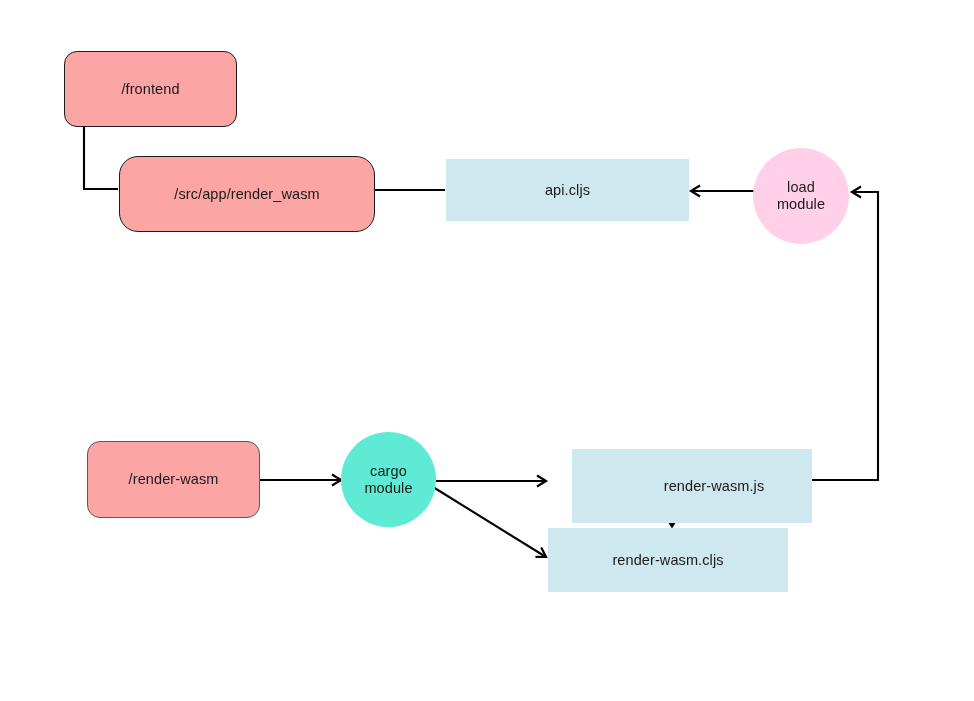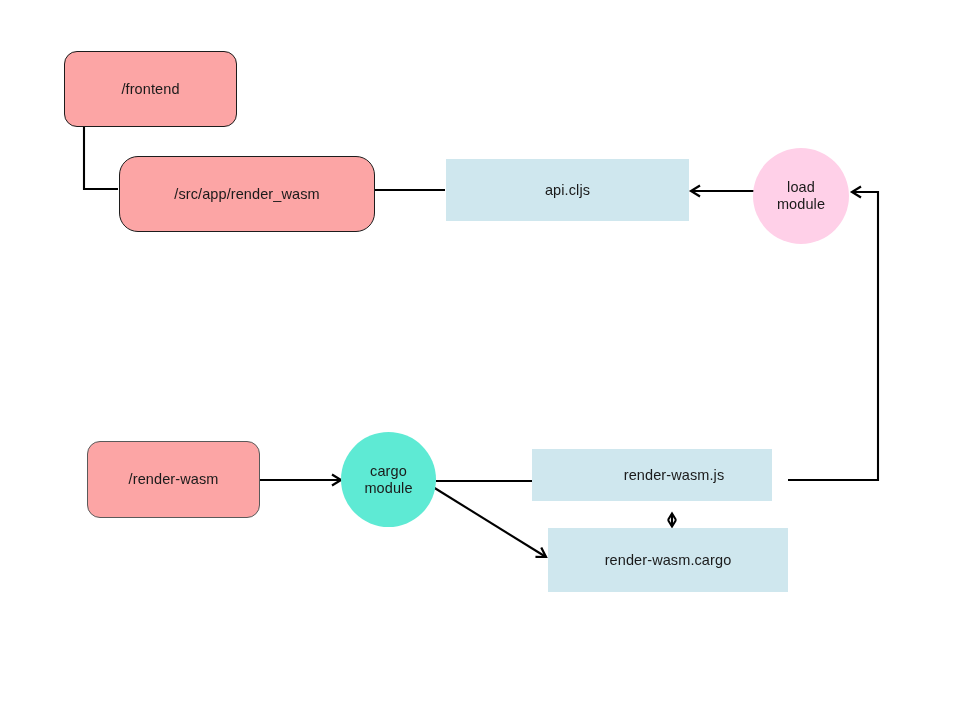--- a/index.html
+++ b/index.html
@@ -30,21 +30,21 @@
   .circle.pink{background:#ffd0e8;}
   .circle.yellow{background:#5eead4;}
 
   
   #n-frontend        {left:64px;  top:51px;  width:173px; height:76px;}
   #n-src             {left:119px; top:156px; width:256px; height:76px;}
   #n-api             {left:446px; top:159px; width:243px; height:62px;}
   #n-load            {left:753px; top:148px; width:96px;  height:96px;}
   #n-renderwasm-dir  {left:67px;  top:441px; width:173px; height:77px;margin-left:20px;}
   #n-cargo           {left:341px; top:432px; width:95px;  height:95px;}
-  #n-js              {left:532px; top:449px; width:240px; height:52px;padding-left:44px;}
+  #n-js              {left:572px; top:449px; width:240px; height:74px;padding-left:44px;}
   #n-wasm            {left:548px; top:528px; width:240px; height:64px;}
 </style>
 </head>
 <body>
 
 <div id="canvas">
 
   <svg id="edges" width="974" height="701" viewBox="0 0 974 701" fill="none" xmlns="http://www.w3.org/2000/svg">
     <defs>
       <marker id="arrow" markerUnits="userSpaceOnUse" markerWidth="16" markerHeight="16" viewBox="0 0 16 16" refX="12" refY="7" orient="auto-start-reverse">
@@ -88,16 +88,16 @@
 
   <div id="n-cargo" class="node circle yellow">
     <span><span>cargo</span><br><span>module</span></span>
   </div>
 
   <div id="n-js" class="node bluebox">
     <span>render-wasm.js</span>
   </div>
 
   <div id="n-wasm" class="node bluebox">
-    <span>render-wasm.cargo</span>
+    <span>render-wasm.cljs</span>
   </div>
 
 </div>
 
 </body></html>

